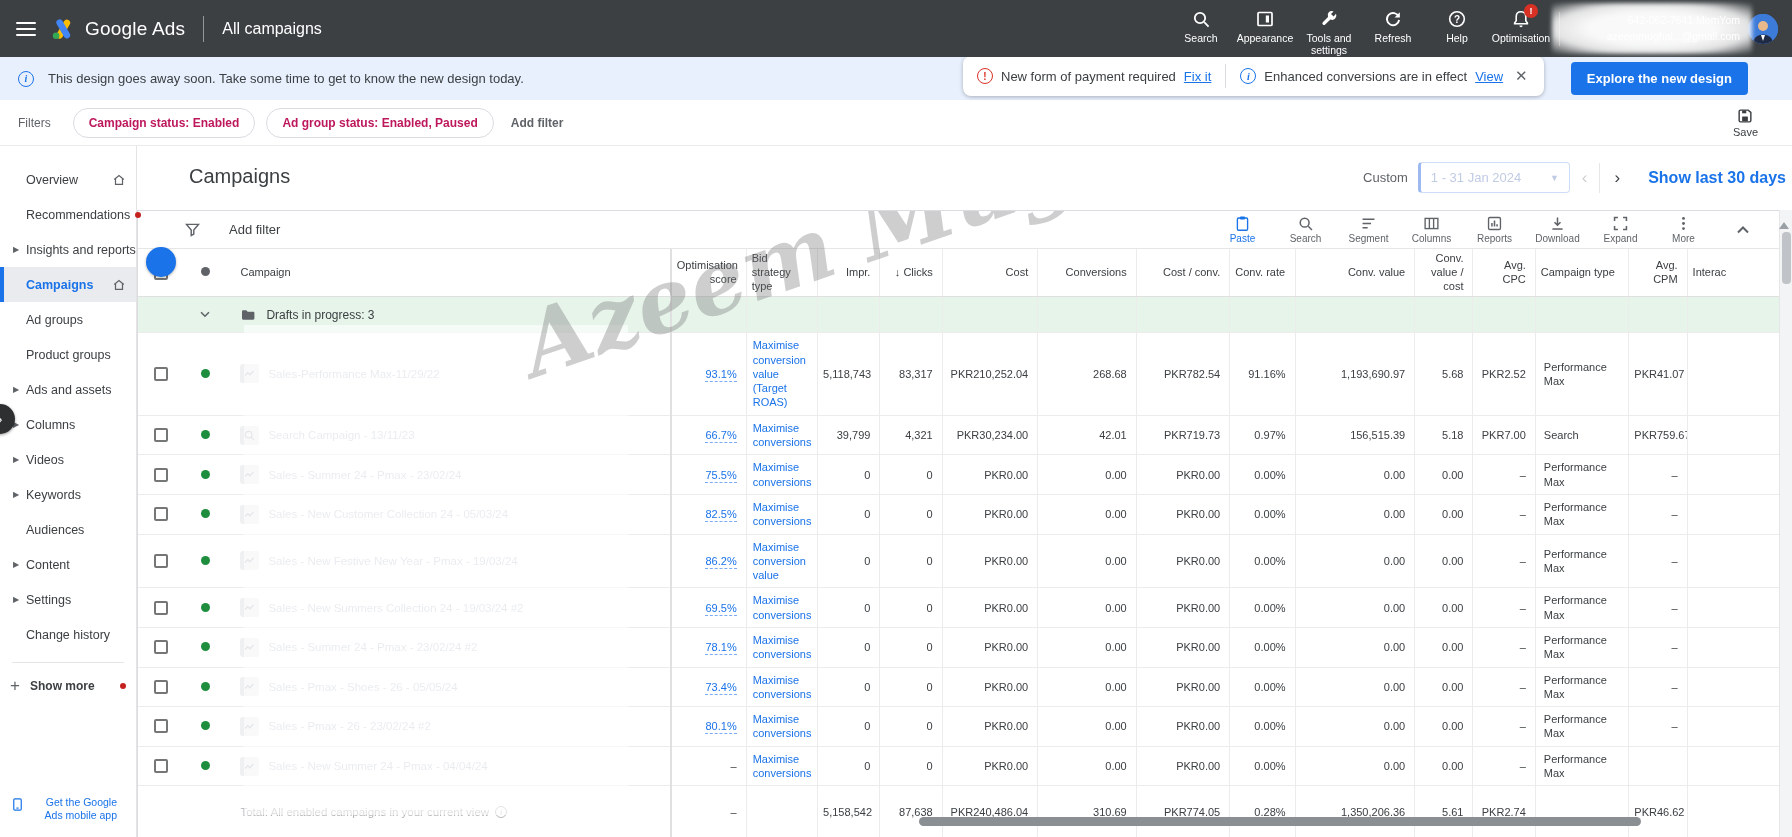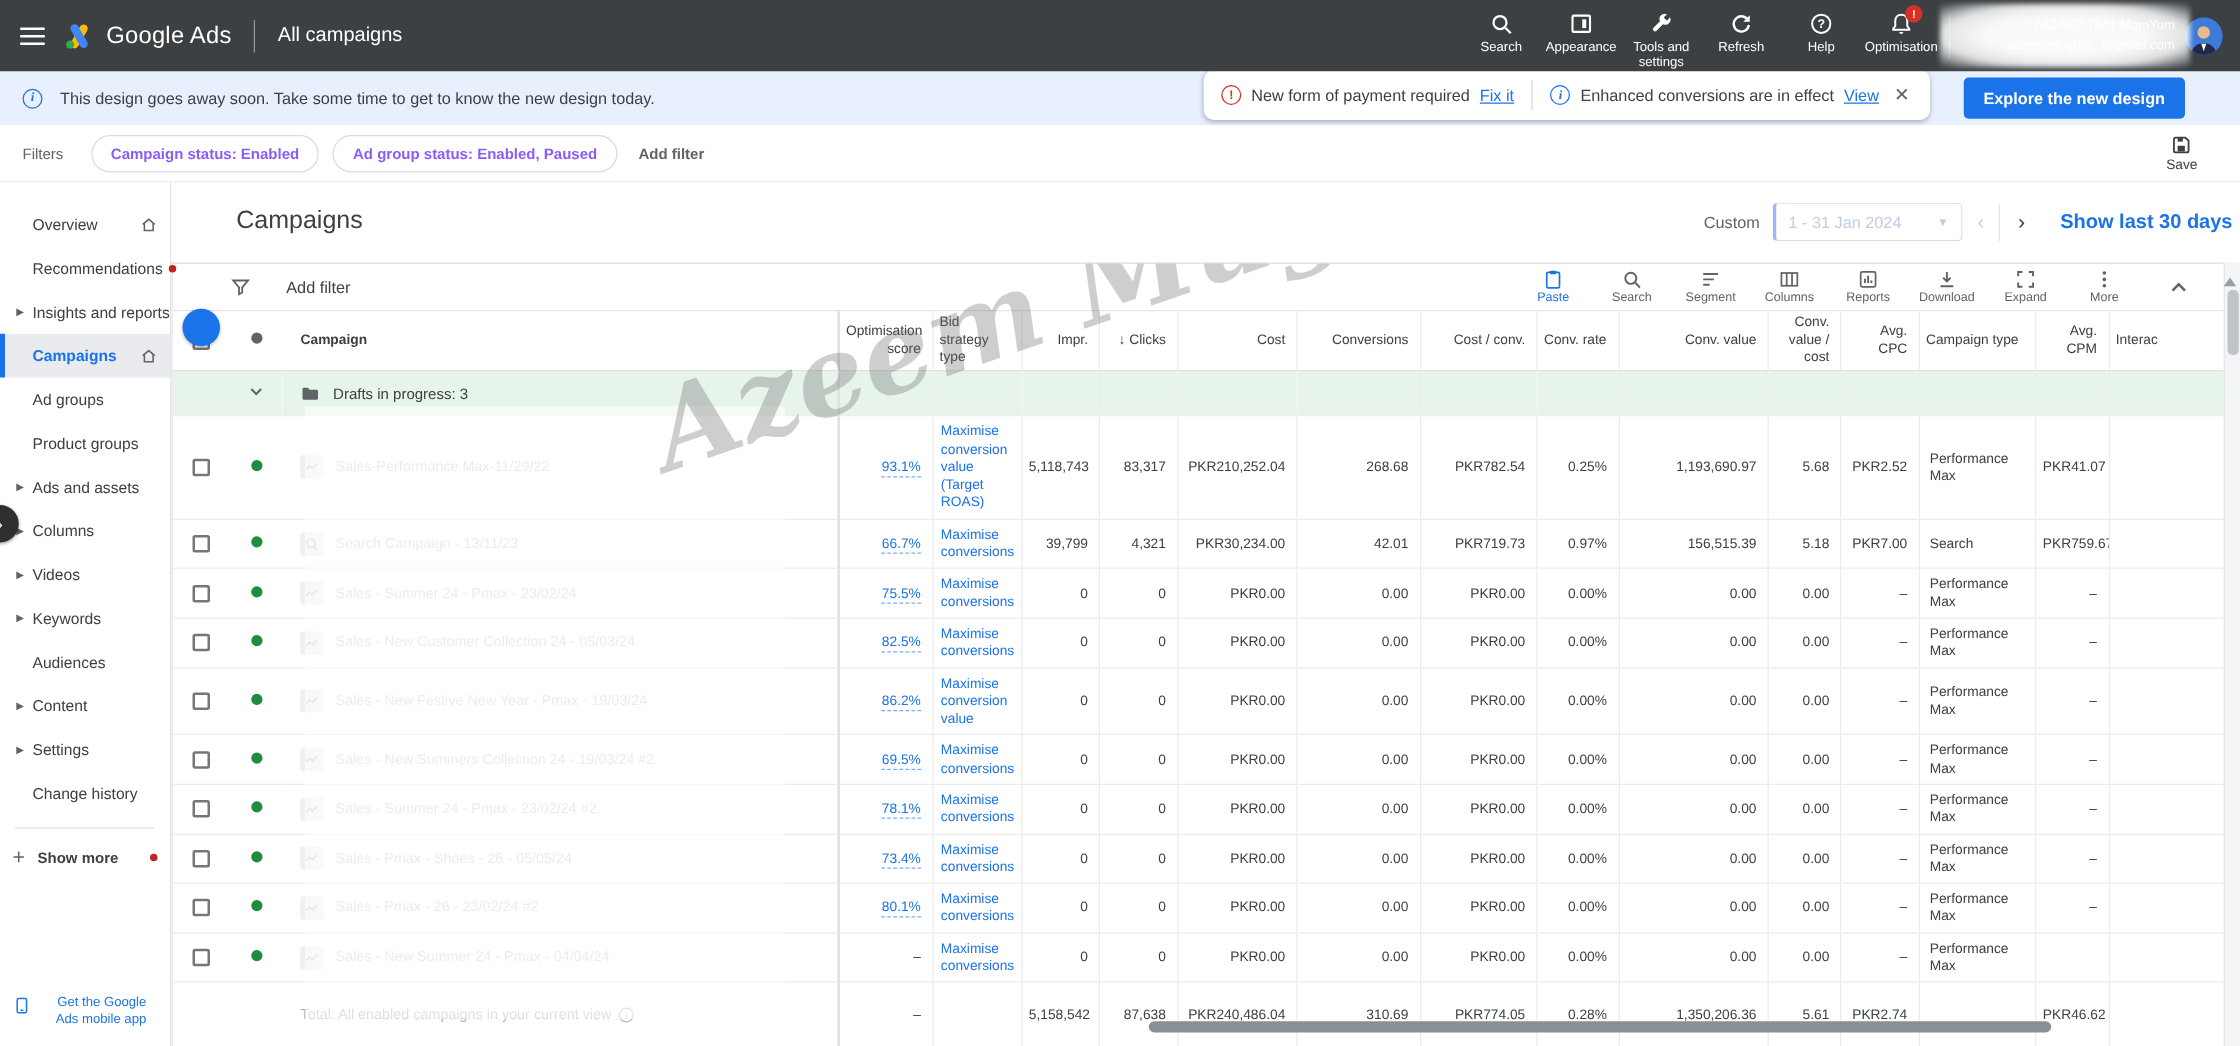--- a/index.html
+++ b/index.html
@@ -40,21 +40,21 @@
   .alert-item { display:flex; align-items:center; gap:8px; font-size:13px; }
   .a-err { width:16px; height:16px; border:1.8px solid #d93025; border-radius:50%; color:#d93025; font-size:10px; font-weight:bold; display:flex; align-items:center; justify-content:center; }
   .a-info { width:16px; height:16px; border:1.8px solid #1a73e8; border-radius:50%; color:#1a73e8; font-size:10px; font-weight:bold; display:flex; align-items:center; justify-content:center; font-family:"Liberation Serif", serif; font-style:italic; }
   .a-link { color:#1a73e8; text-decoration:underline; cursor:pointer; }
   .a-div { width:1px; height:24px; background:#dadce0; margin:0 4px; }
   .a-close { font-size:15px; color:#5f6368; cursor:pointer; padding:0 2px; }
 
   
   .filters-row { height:46px; display:flex; align-items:center; padding:0 18px; border-bottom:1px solid #ebebeb; background:#fff; }
   .filters-label { font-size:12px; color:#5f6368; margin-right:22px; }
-  .chip { border:1px solid #dadce0; border-radius:17px; padding:7px 15px; font-size:12px; font-weight:bold; color:#8b5cf6; margin-right:11px; cursor:pointer; background:#fff; white-space:nowrap; }
+  .chip { border:1px solid #dadce0; border-radius:17px; padding:7px 15px; font-size:12px; font-weight:bold; color:#be185d; margin-right:11px; cursor:pointer; background:#fff; white-space:nowrap; }
   .add-filter-link { font-size:12px; font-weight:bold; color:#5f6368; margin-left:6px; cursor:pointer; }
   .save-block { display:flex; flex-direction:column; align-items:center; gap:1px; margin-right:16px; cursor:pointer; }
   .save-block .sicon { width:18px; height:18px; color:#3c4043; }
   .save-block svg { width:18px; height:18px; }
   .save-label { font-size:11px; color:#3c4043; }
 
   
   .body { display:flex; height:691px; }
   .sidebar { position:relative; width:137px; flex:0 0 137px; border-right:1px solid #e4e4e4; padding-top:16px; background:#fff; z-index:6;text-align:right; }
   .nav-item { position:relative; height:35px; display:flex; align-items:center; padding-left:26px; font-size:12.5px; color:#3c4043; cursor:pointer; }
@@ -103,21 +103,21 @@
   .tbar-btn .blabel { font-size:10px; }
   .tbar-btn.accent { color:#1a73e8; }
   .collapse-chev { width:20px; height:20px; color:#5f6368; margin:0 26px 0 18px; align-self:center; cursor:pointer; }
   .collapse-chev svg { width:20px; height:20px; }
 
   
   table { border-collapse:collapse; table-layout:fixed; width:1700px; position:relative; z-index:1; }
   th, td { font-size:11px; color:#3c4043; vertical-align:middle; overflow:hidden; }
   thead th { height:38px; font-weight:normal; border-bottom:1px solid #e0e0e0; padding:3px 9px 3px 5px; line-height:1.25; text-align:right; white-space:normal; cursor:pointer; }
   thead th.hl { text-align:left; }
-  th.c-name { padding-left:14px;font-weight:bold; }
+  th.c-name { padding-left:14px; }
   tbody td { border-bottom:1px solid #ececec; padding:5px 9px 5px 5px; text-align:right; }
   .vb { border-left:1px solid #ececec; }
   .vb2 { border-left:2px solid #e0e0e0; }
   td.c-check, th.c-check { text-align:center; padding:0; }
   td.c-status, th.c-status { text-align:center; padding:0; }
   td.c-name { text-align:left; padding-left:14px; }
   .checkbox { width:14px; height:14px; border:2px solid #747775; border-radius:2px; margin:0 auto; cursor:pointer; }
   .dot { display:inline-block; width:9px; height:9px; border-radius:50%; background:#1e8e3e; }
   .hdr-dot { display:inline-block; width:9px; height:9px; border-radius:50%; background:#5f6368; }
   .row-drafts td { background:#e6f4ea; height:36px; }
@@ -525,21 +525,21 @@
                     <span class="camp-name">Sales-Performance Max-11/29/22</span>
                   </span>
                 </td>
                 <td class="vb2"><span class="score-link">93.1%</span></td>
                 <td class="vb c-strategy"><span class="strategy-link">Maximise conversion value (Target ROAS)</span></td>
                 <td class="vb">5,118,743</td>
                 <td class="vb">83,317</td>
                 <td class="vb">PKR210,252.04</td>
                 <td class="vb">268.68</td>
                 <td class="vb">PKR782.54</td>
-                <td class="vb">0.25%</td>
+                <td class="vb">91.16%</td>
                 <td class="vb">1,193,690.97</td>
                 <td class="vb">5.68</td>
                 <td class="vb">PKR2.52</td>
                 <td class="vb c-type">Performance Max</td>
                 <td class="vb">PKR41.07</td>
                 <td class="vb c-inter">
                   <div>10</div>
                   <div>C</div>
                   <div>engagen</div>
                 </td>

